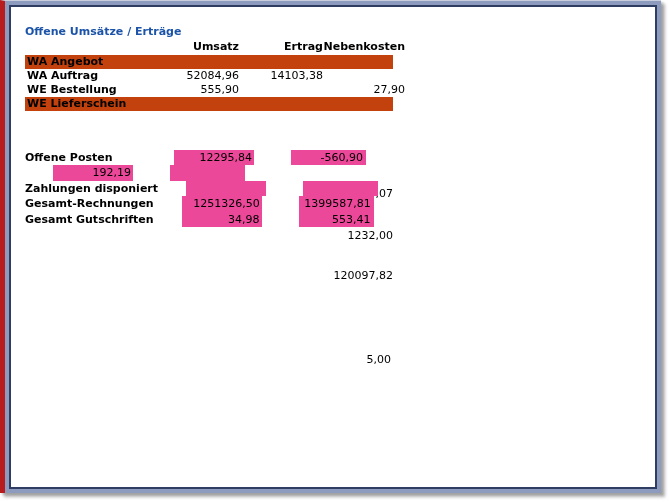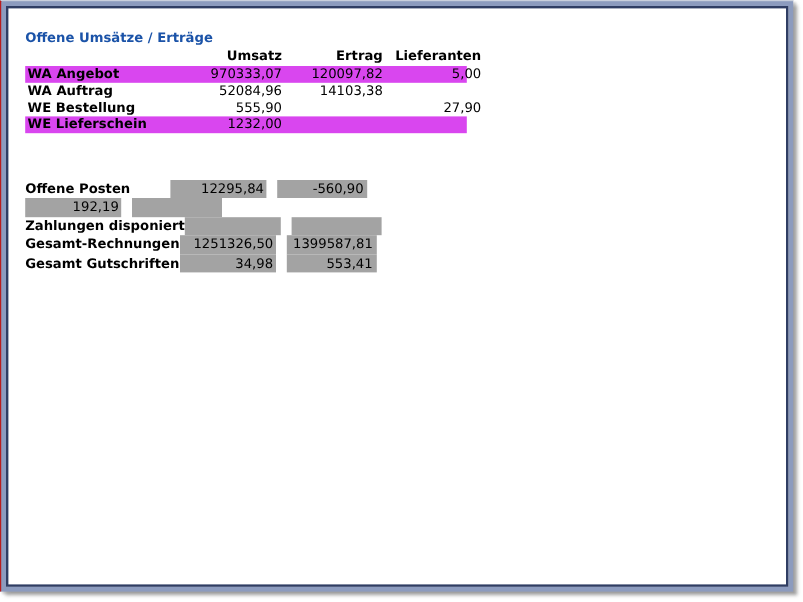--- a/index.html
+++ b/index.html
@@ -14,21 +14,21 @@
   .frame {
     position: absolute;
     left: 0;
     top: 0;
     width: 661px;
     height: 493px;
     box-sizing: border-box;
     background: #8c9bbe;
     padding: 4px;
     border-top: 1px solid #c9cfdc;
-    border-left: 1px solid #b91c1c;
+    border-left: 5px solid #b91c1c;
     box-shadow: 4px 4px 3px rgba(120,120,120,0.55), 2px 2px 2px rgba(140,140,140,0.4);
   }
   .content {
     position: relative;
     width: 100%;
     height: 100%;
     background: #ffffff;
     border: 2px solid #2f3d63;
     box-sizing: border-box;
   }
@@ -49,21 +49,21 @@
     width: 368px;
     font-size: 11px;
   }
   .t1 .row {
     display: flex;
     height: 14px;
     line-height: 14px;
     white-space: nowrap;
   }
   .t1 .row.head { height: 15px; line-height: 13px; }
-  .t1 .row.shaded { background: #d946ef; }
+  .t1 .row.shaded { background: #c2410c; flex-direction: column; }
   .t1 .c-label  { flex: 0 0 132px; box-sizing: border-box; padding-left: 2px; text-align: left; font-weight: bold; }
   .t1 .c-umsatz { flex: 0 0 82px;  text-align: right; }
   .t1 .c-ertrag { flex: 0 0 84px;  text-align: right; }
   .t1 .c-neben  { flex: 0 0 84px;  box-sizing: border-box; padding-right: 2px; text-align: right; }
   .t1 .head .c-umsatz, .t1 .head .c-ertrag, .t1 .head .c-neben { font-weight: bold; }
   
   .t2 {
     position: absolute;
     left: 14px;
     top: 143px;
@@ -74,37 +74,37 @@
     display: flex;
     height: 15.4px;
     line-height: 15.4px;
     white-space: nowrap;
   }
   .t2 .row.head { height: 16px; line-height: 13px; }
   .t2 .c2-label  { flex: 0 0 121px; text-align: left; font-weight: bold; }
   .t2 .c2-kunden { flex: 0 0 80px; box-sizing: border-box; padding-right: 2px; text-align: right; }
   .t2 .c2-gap    { flex: 0 0 9px; }
   .t2 .c2-lief   { flex: 0 0 75px; box-sizing: border-box; padding-right: 3px; text-align: right; }
-  .t2 .row.data .c2-kunden, .t2 .row.data .c2-lief { background: #a3a3a3; }
+  .t2 .row.data .c2-kunden, .t2 .row.data .c2-lief { background: #ec4899; margin-left: 28px; }
   .t2 .head .c2-kunden, .t2 .head .c2-lief { font-weight: bold; background: transparent; }
 </style>
 </head>
 <body>
 
 <div class="frame">
   <div class="content">
 
     <div class="page-title">Offene Umsätze / Erträge</div>
 
     <div class="t1">
       <div class="row head">
         <div class="c-label"></div>
         <div class="c-umsatz">Umsatz</div>
         <div class="c-ertrag">Ertrag</div>
-        <div class="c-neben">Lieferanten</div>
+        <div class="c-neben">Nebenkosten</div>
       </div>
       <div class="row shaded">
         <div class="c-label">WA Angebot</div>
         <div class="c-umsatz">970333,07</div>
         <div class="c-ertrag">120097,82</div>
         <div class="c-neben">5,00</div>
       </div>
       <div class="row">
         <div class="c-label">WA Auftrag</div>
         <div class="c-umsatz">52084,96</div>

